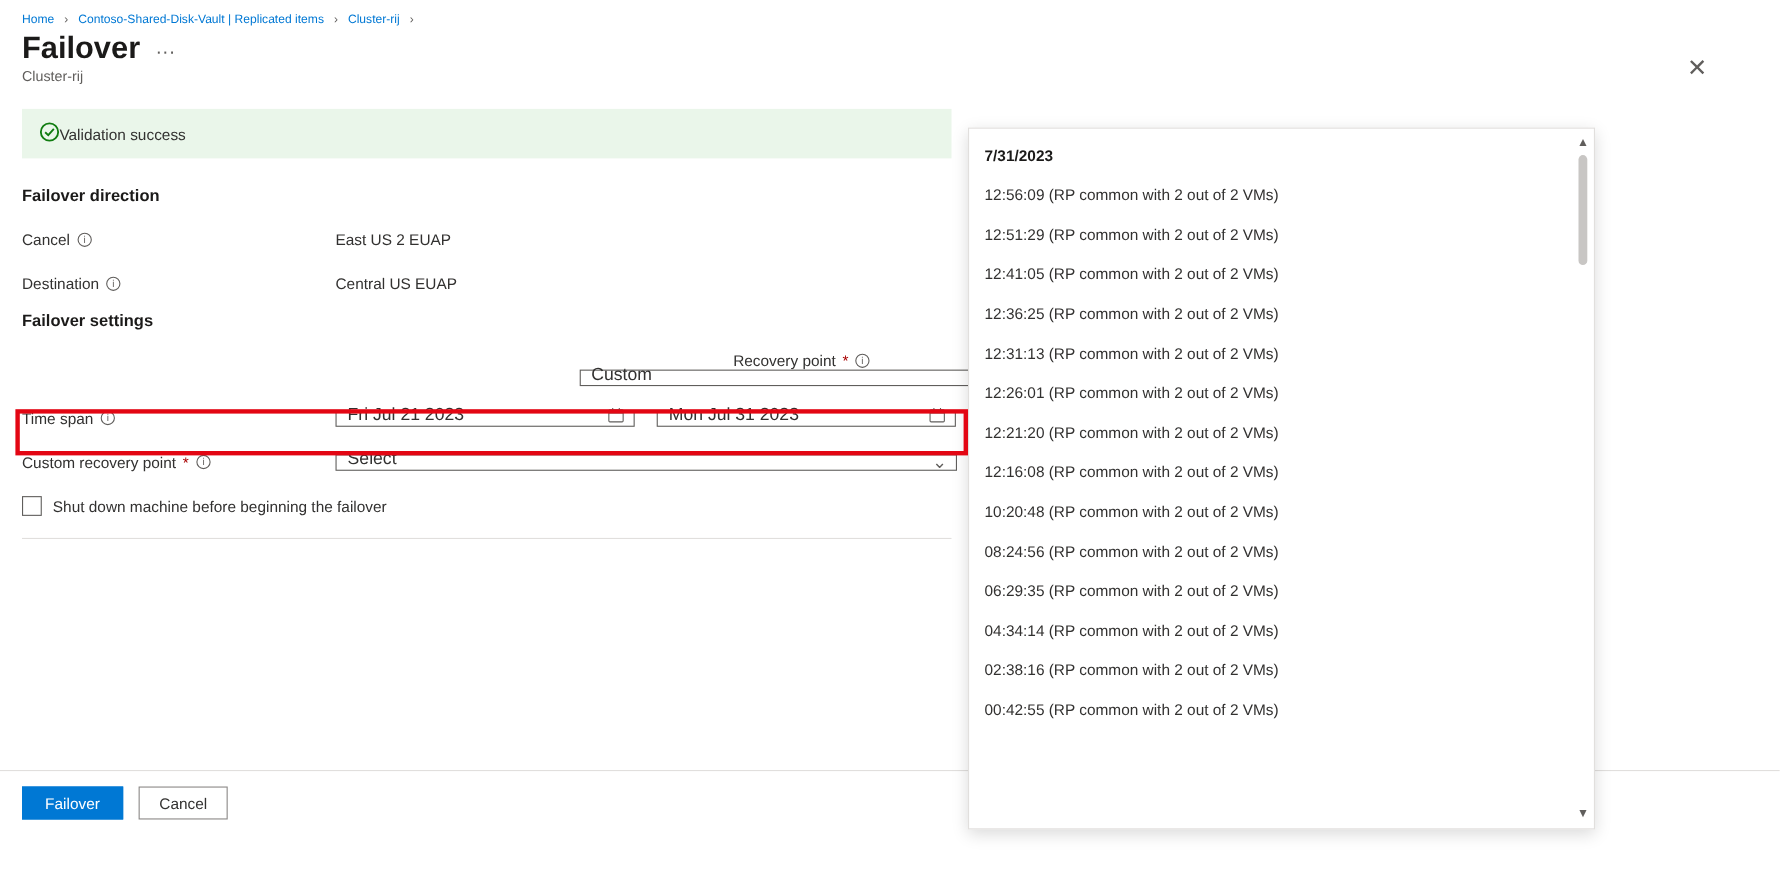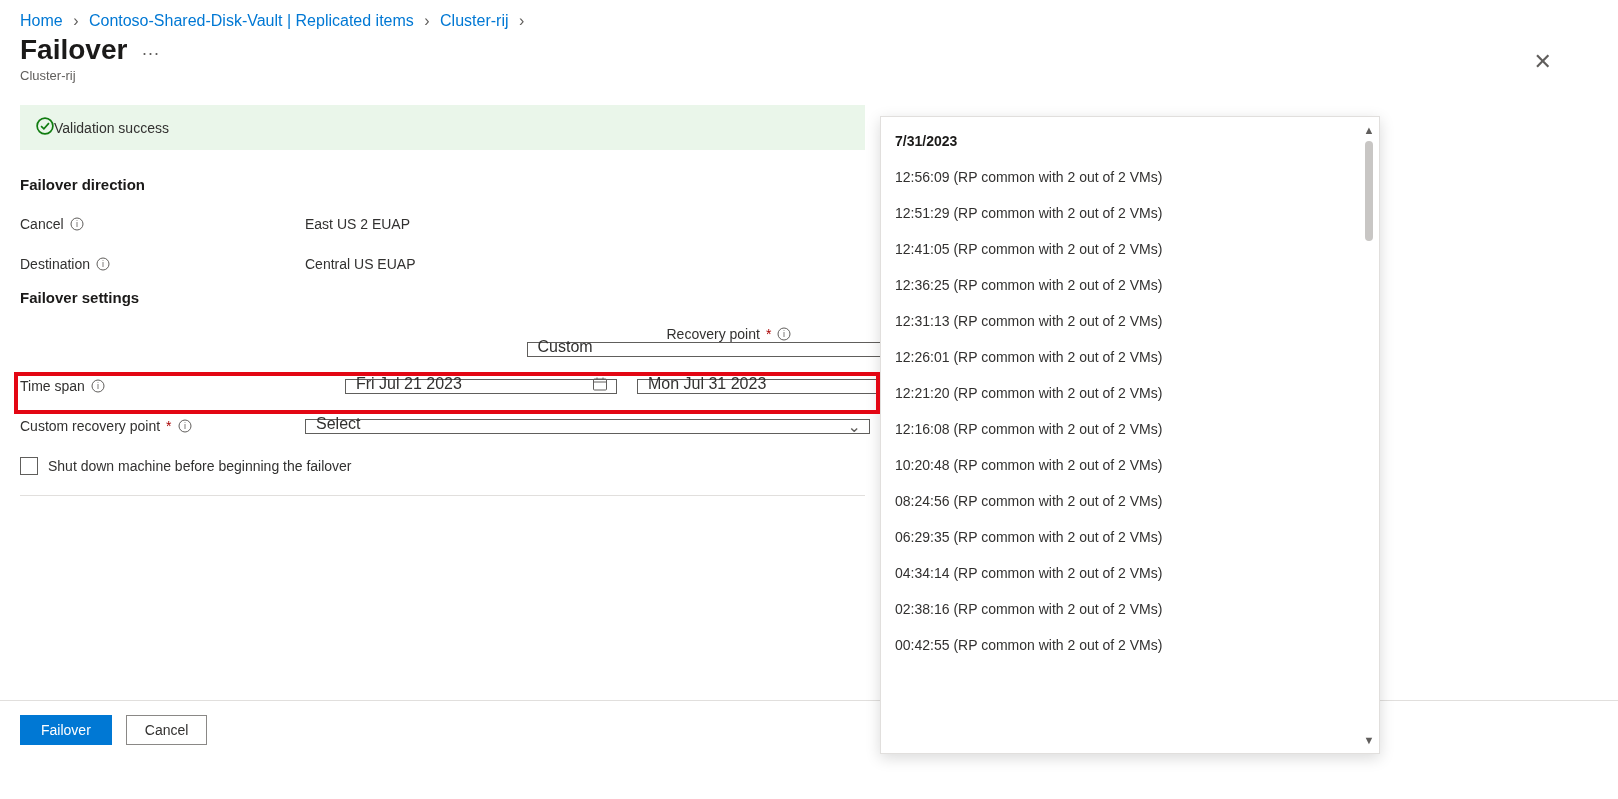--- a/index.html
+++ b/index.html
@@ -1,21 +1,21 @@
 <!DOCTYPE html>
 <html><head>
 <meta charset="utf-8">
 <style>
   * { box-sizing: border-box; font-family: "Segoe UI", Arial, sans-serif; }
   body { margin: 0; background: #fff; color: #323130; font-size: 14px; }
 
   .page { position: relative; width: 1618px; height: 799px; overflow: hidden; }
 
   
-  .breadcrumb { padding: 12px 20px 4px 20px; font-size: 16px; color: #605e5c; }
+  .breadcrumb { padding: 12px 20px 4px 20px; font-size: 11px; color: #605e5c; }
   .breadcrumb a { color: #0078d4; text-decoration: none; }
   .breadcrumb .sep { margin: 0 6px; color: #605e5c; }
 
   
   .title-row { padding: 0 20px 2px 20px; display: flex; align-items: baseline; gap: 14px; }
   .title-row h1 { font-size: 28px; font-weight: 600; margin: 0; color: #1b1a19; }
   .title-row .dots { font-size: 18px; color: #605e5c; cursor: pointer; }
   .subtitle { padding: 0 20px 22px 20px; font-size: 13px; color: #605e5c; }
 
   
@@ -34,39 +34,39 @@
   .form-label { width: 285px; display: flex; align-items: center; gap: 6px; font-size: 14px; color: #323130; }
   .req { color: #a80000; }
   .info-icon { display: inline-flex; cursor: pointer; }
   .info-icon svg { width: 14px; height: 14px; }
   .form-value { font-size: 14px; color: #323130; }
 
   
   .select-box, .date-box { position: relative; background: #fff; border: 1px solid #605e5c; height: 15px; display: flex; align-items: flex-end; padding: 0 30px 0 10px; font-size: 16px; cursor: pointer; }
   .select-box { width: 565px; }
   .select-box .chev, .date-box .cal { position: absolute; right: 8px; top: 50%; transform: translateY(-50%); color: #605e5c; pointer-events: none; }
-  .date-wrap { display: flex; gap: 20px; margin-left: 40px; }
+  .date-wrap { display: flex; gap: 20px; }
   .date-box { width: 272px; }
 
   
   .hl-red { position: absolute; border: 4px solid #e30613; pointer-events: none; z-index: 50; }
   .hl-rp-row { left: 14px; top: 372px; width: 866px; height: 42px; }
 
   
   .cb-row { display: flex; align-items: center; gap: 10px; padding: 10px 20px; }
   .cb { width: 18px; height: 18px; border: 1px solid #605e5c; background: #fff; display: inline-block; cursor: pointer; }
   .cb-row label { font-size: 14px; color: #323130; cursor: pointer; }
 
   
   .bottom-bar { position: absolute; left: 0; right: 0; bottom: 40px; border-top: 1px solid #e1dfdd; padding: 14px 20px; display: flex; gap: 14px; background: #fff; }
   .btn-primary { background: #0078d4; color: #fff; border: 1px solid #0078d4; padding: 6px 20px; font-size: 14px; cursor: pointer; }
   .btn-secondary { background: #fff; color: #323130; border: 1px solid #8a8886; padding: 6px 18px; font-size: 14px; cursor: pointer; }
 
   
-  .flyout { position: absolute; top: 116px; left: 880px; width: 500px; max-height: 640px; background: #fff; border: 1px solid #e1dfdd; box-shadow: 0 4px 14px rgba(0,0,0,0.15); overflow: hidden; z-index: 40; }
+  .flyout { position: absolute; top: 116px; left: 880px; width: 570px; max-height: 640px; background: #fff; border: 1px solid #e1dfdd; box-shadow: 0 4px 14px rgba(0,0,0,0.15); overflow: hidden; z-index: 40; }
   .flyout-inner { padding: 10px 0 10px 0; height: 636px; overflow: hidden; }
   .fly-date { font-weight: 600; font-size: 14px; padding: 6px 14px 10px 14px; color: #1b1a19; }
   .fly-item { padding: 8px 14px; font-size: 14px; color: #323130; cursor: pointer; position: relative; line-height: 20px; }
   .fly-item.first { outline: 3px solid #e30613; outline-offset: -1px; display:inline-block; margin-left:10px; padding:2px 4px 2px 4px; }
   .fly-first-wrap { padding: 6px 4px; }
 
   
   .fly-scroll-track { position: absolute; right: 4px; top: 6px; bottom: 6px; width: 12px; display:flex; flex-direction:column; align-items:center; }
   .fly-scroll-arrow { font-size: 11px; color: #605e5c; height: 14px; line-height: 14px; user-select:none; }
   .fly-scroll-thumb { background: #c8c6c4; width: 8px; border-radius: 4px; height: 100px; margin-top: 4px; }

